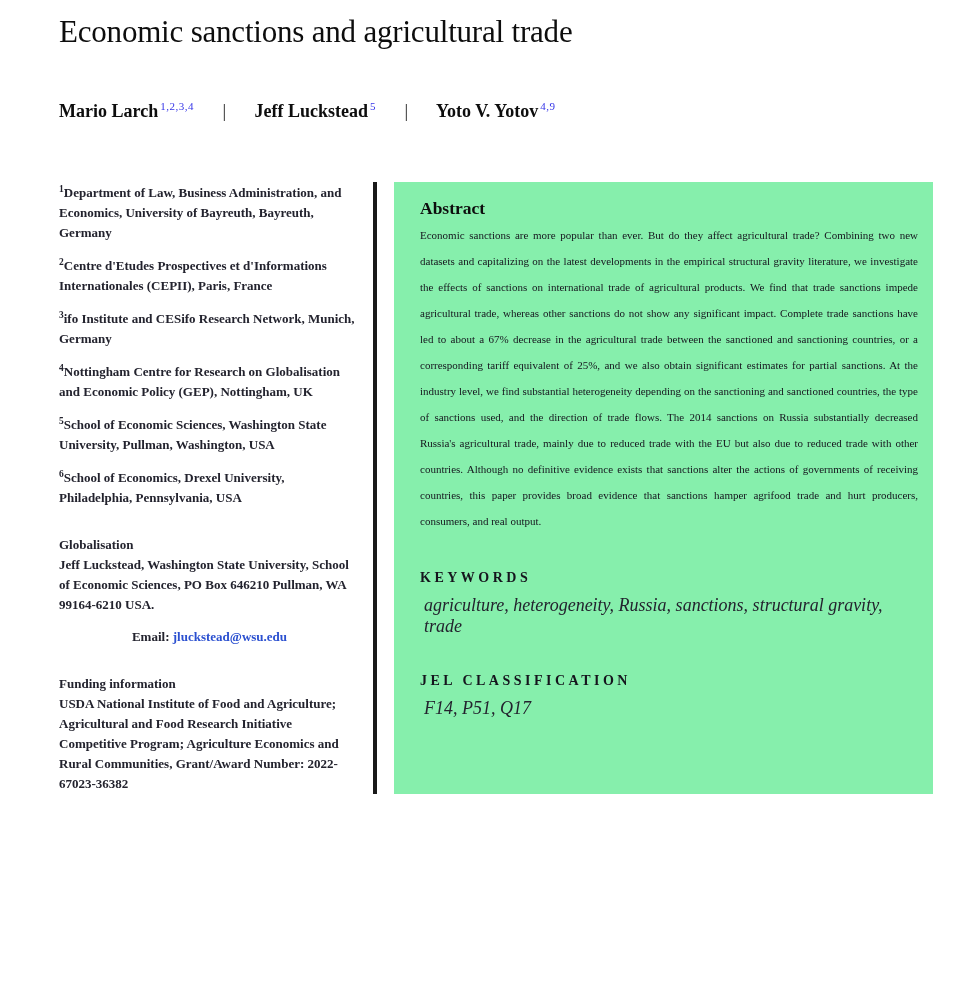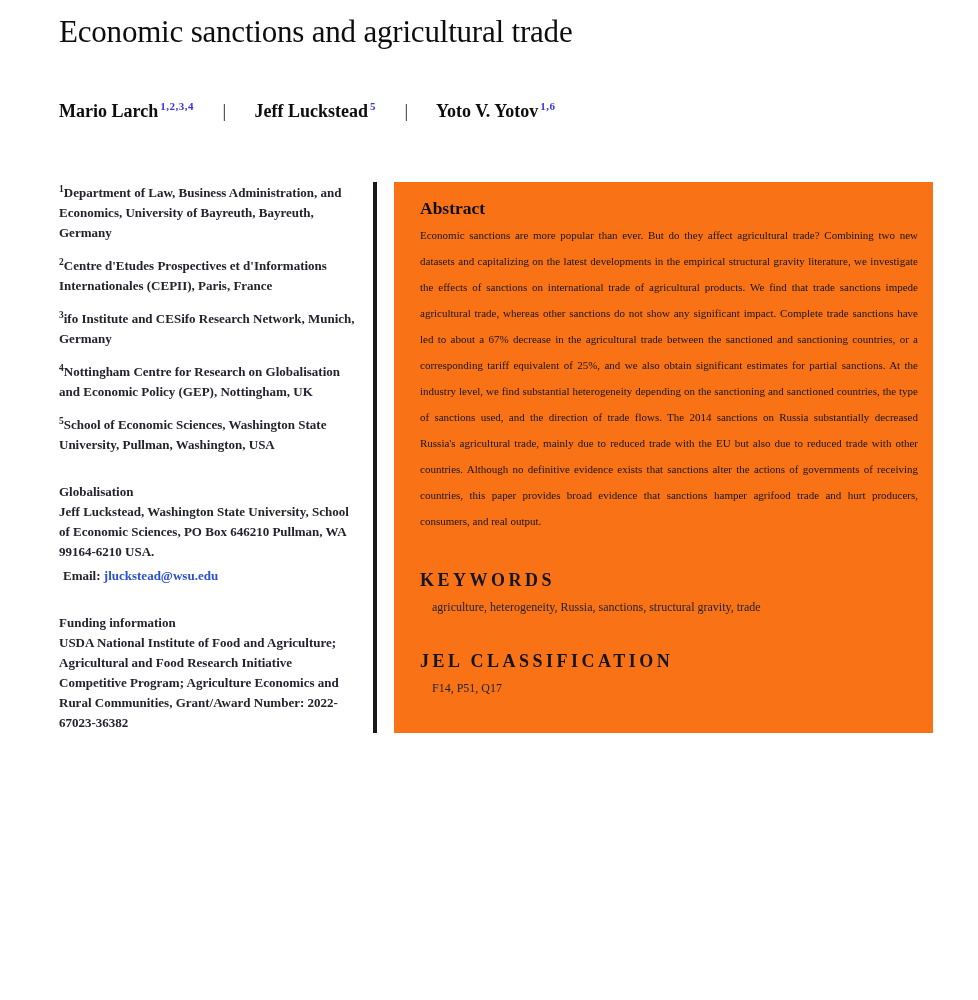--- a/index.html
+++ b/index.html
@@ -26,21 +26,21 @@
     margin-top: 48px;
     font-size: 18px;
     font-weight: bold;
     color: #0d0d0d;
     white-space: nowrap;
   }
   .author { display: inline; }
   .author-sup {
     color: #3535e8;
     font-size: 11px;
-    font-weight: bold;
+    font-weight: normal;
     vertical-align: super;
     margin-left: 2px;
     letter-spacing: 0.5px;
   }
   .author-sep {
     display: inline-block;
     margin: 0 24px;
     font-weight: normal;
     color: #1a1a1a;
   }
@@ -58,91 +58,93 @@
   }
   .aff { margin: 0 0 13px 0; }
   .aff-sup, .info-sup {
     font-size: 9.5px;
     vertical-align: super;
     line-height: 0;
   }
   .info-section { margin-top: 27px; }
   .info-heading { font-weight: bold; margin: 0; }
   .info-body { margin: 0; }
-  .email-line { margin: 4px; }
+  .email-line { margin: 12px; text-align: center; }
   .email-link {
     color: #2b50d0;
     text-decoration: none;
   }
 
   .divider {
     flex: 0 0 4px;
     width: 4px;
     background: #191919;
     margin-left: 13px;
   }
 
   .abstract-box {
     margin-left: 17px;
     width: 583px;
     box-sizing: border-box;
-    background: #f97316;
+    background: #86efac;
     padding: 13px 15px 20px 26px;
   }
   .abstract-heading {
     margin: 0 0 1px 0;
     font-size: 17.5px;
     line-height: 26px;
     font-weight: bold;
     color: #0d0d0d;
   }
   .abstract-text {
     margin: 0;
     font-size: 11px;
     line-height: 26px;
     text-align: justify;
     color: #15151d;
   }
   .smallcaps-heading {
     margin: 36px 0 0 0;
-    font-size: 18px;
+    font-size: 14px;
     font-weight: bold;
     letter-spacing: 3.5px;
     color: #15151d;
   }
   .smallcaps-body {
-    margin: 9px 0 0 12px;
-    font-size: 12px;
+    margin: 9px 0 0 4px;
+    font-size: 18px;
     color: #23232e;
+    font-style: italic;
   }
   .jel-heading { margin-top: 36px; }
 </style>
 </head>
 <body>
 
 <div class="page">
 
   <h1 class="article-title">Economic sanctions and agricultural trade</h1>
 
   <div class="authors">
     <span class="author"><span>Mario Larch</span><span class="author-sup">1,2,3,4</span></span>
     <span class="author-sep">|</span>
     <span class="author"><span>Jeff Luckstead</span><span class="author-sup">5</span></span>
     <span class="author-sep">|</span>
-    <span class="author"><span>Yoto V. Yotov</span><span class="author-sup">1,6</span></span>
+    <span class="author"><span>Yoto V. Yotov</span><span class="author-sup">4,9</span></span>
   </div>
 
   <div class="columns">
 
     <div class="left-col">
       <p class="aff"><span class="aff-sup">1</span><span>Department of Law, Business Administration, and Economics, University of Bayreuth, Bayreuth, Germany</span></p>
       <p class="aff"><span class="aff-sup">2</span><span>Centre d'Etudes Prospectives et d'Informations Internationales (CEPII), Paris, France</span></p>
       <p class="aff"><span class="aff-sup">3</span><span>ifo Institute and CESifo Research Network, Munich, Germany</span></p>
       <p class="aff"><span class="aff-sup">4</span><span>Nottingham Centre for Research on Globalisation and Economic Policy (GEP), Nottingham, UK</span></p>
       <p class="aff"><span class="aff-sup">5</span><span>School of Economic Sciences, Washington State University, Pullman, Washington, USA</span></p>
+      <p class="aff"><span class="aff-sup">6</span><span>School of Economics, Drexel University, Philadelphia, Pennsylvania, USA</span></p>
 
       <div class="info-section">
         <p class="info-heading">Globalisation</p>
         <p class="info-body">Jeff Luckstead, Washington State University, School of Economic Sciences, PO Box 646210 Pullman, WA 99164-6210 USA.</p>
         <p class="email-line"><span>Email: </span><a href="#" class="email-link">jluckstead@wsu.edu</a></p>
       </div>
 
       <div class="info-section">
         <p class="info-heading">Funding information</p>
         <p class="info-body">USDA National Institute of Food and Agriculture; Agricultural and Food Research Initiative Competitive Program; Agriculture Economics and Rural Communities, Grant/Award Number: 2022-67023-36382</p>

